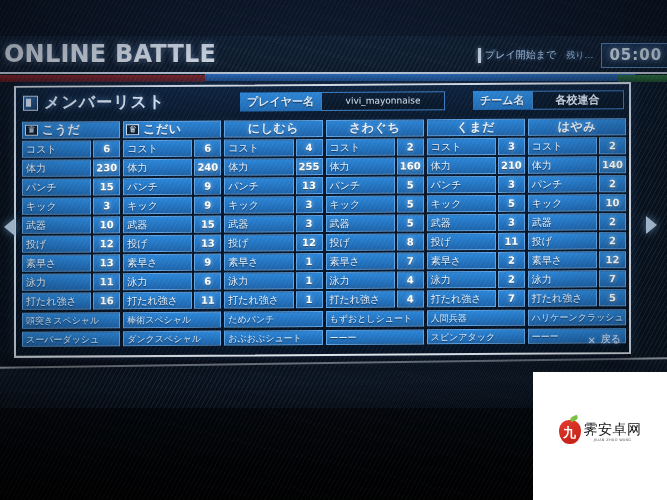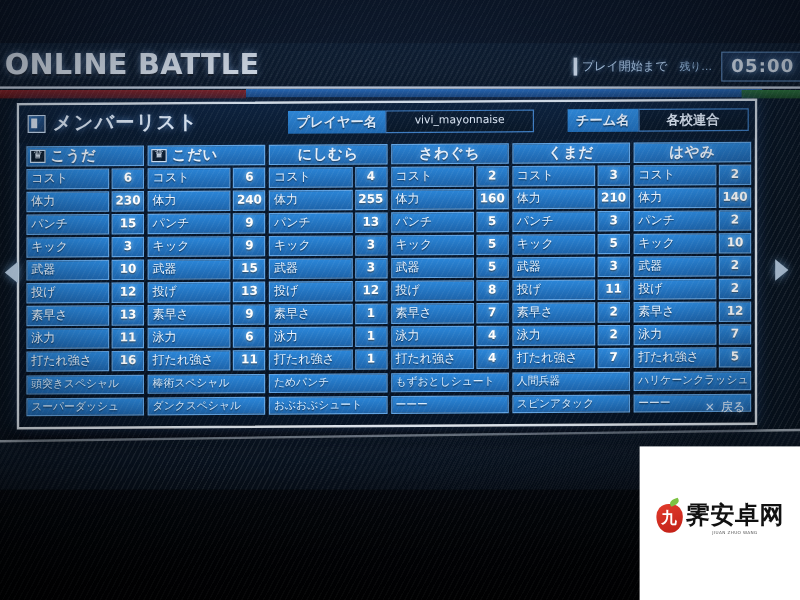--- a/index.html
+++ b/index.html
@@ -257,21 +257,21 @@
   #wm-mark:before {
     content: ""; position: absolute; top: -4px; right: 3px;
     width: 8px; height: 5px;
     background: #7cc242;
     border-radius: 60% 10% 60% 10%;
     transform: rotate(-22deg);
   }
   #wm-glyph { font-size: 13px; color: #ffffff; font-weight: bold; line-height: 1; }
   #wm-text-wrap { display: flex; flex-direction: column; }
   #wm-text {
-    font-size: 20px; font-weight: bold; color: #111111;
+    font-size: 14px; font-weight: normal; color: #111111;
     letter-spacing: 0.5px; line-height: 1.05;
     font-family: "DejaVu Sans", "Liberation Sans", sans-serif;
   }
   #wm-sub {
     font-size: 3.5px; color: #555555; letter-spacing: 0.3px;
     margin-top: 2px; text-align: center;
   }
 
   
   #bezel-left {

